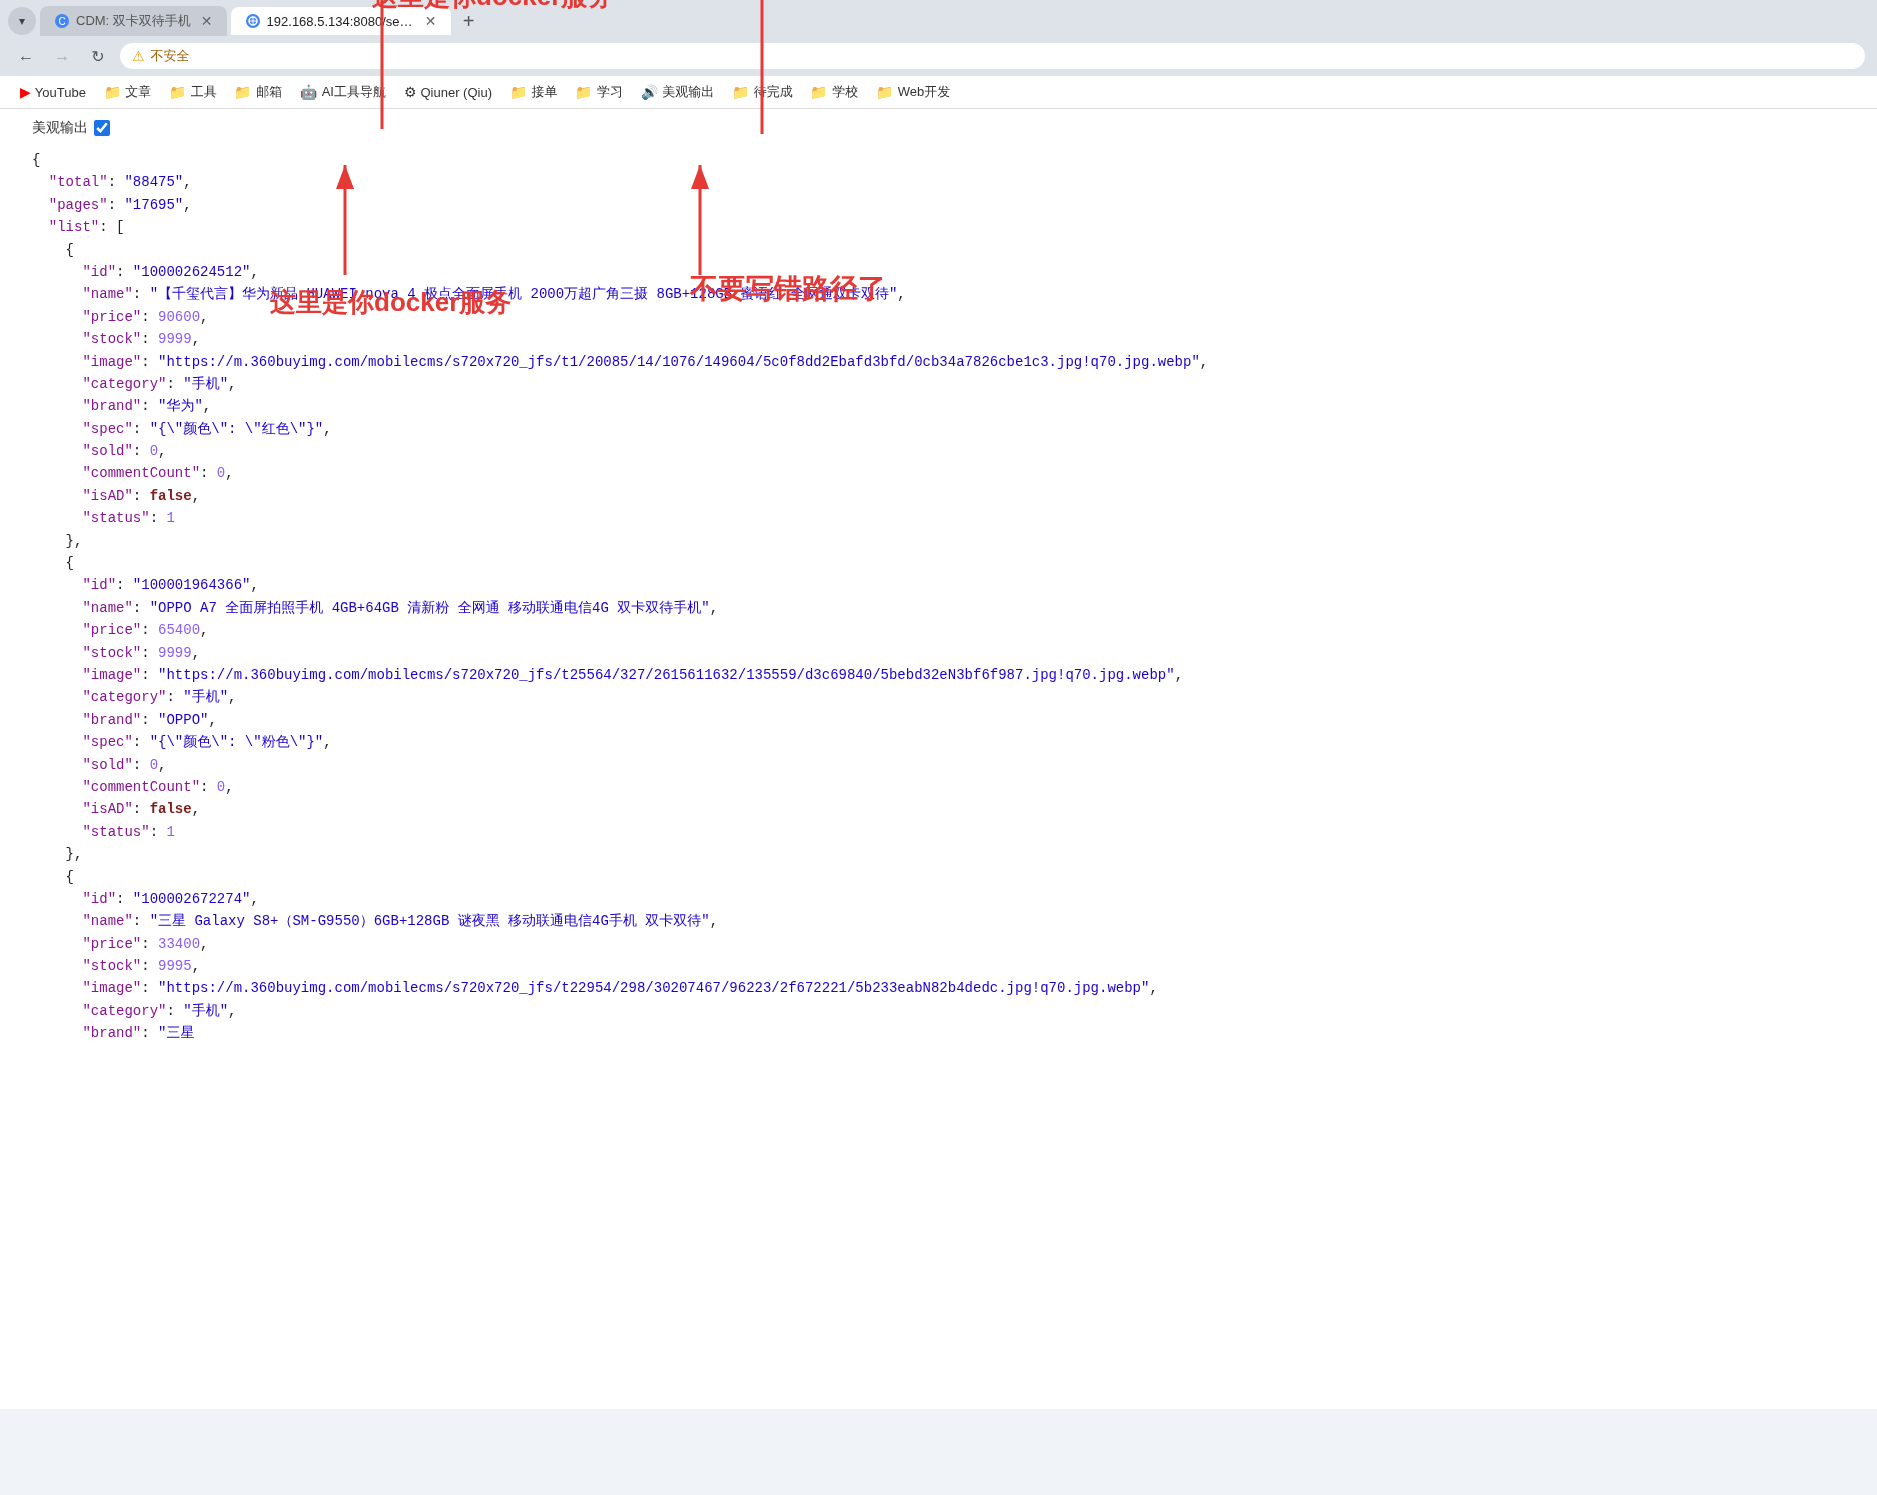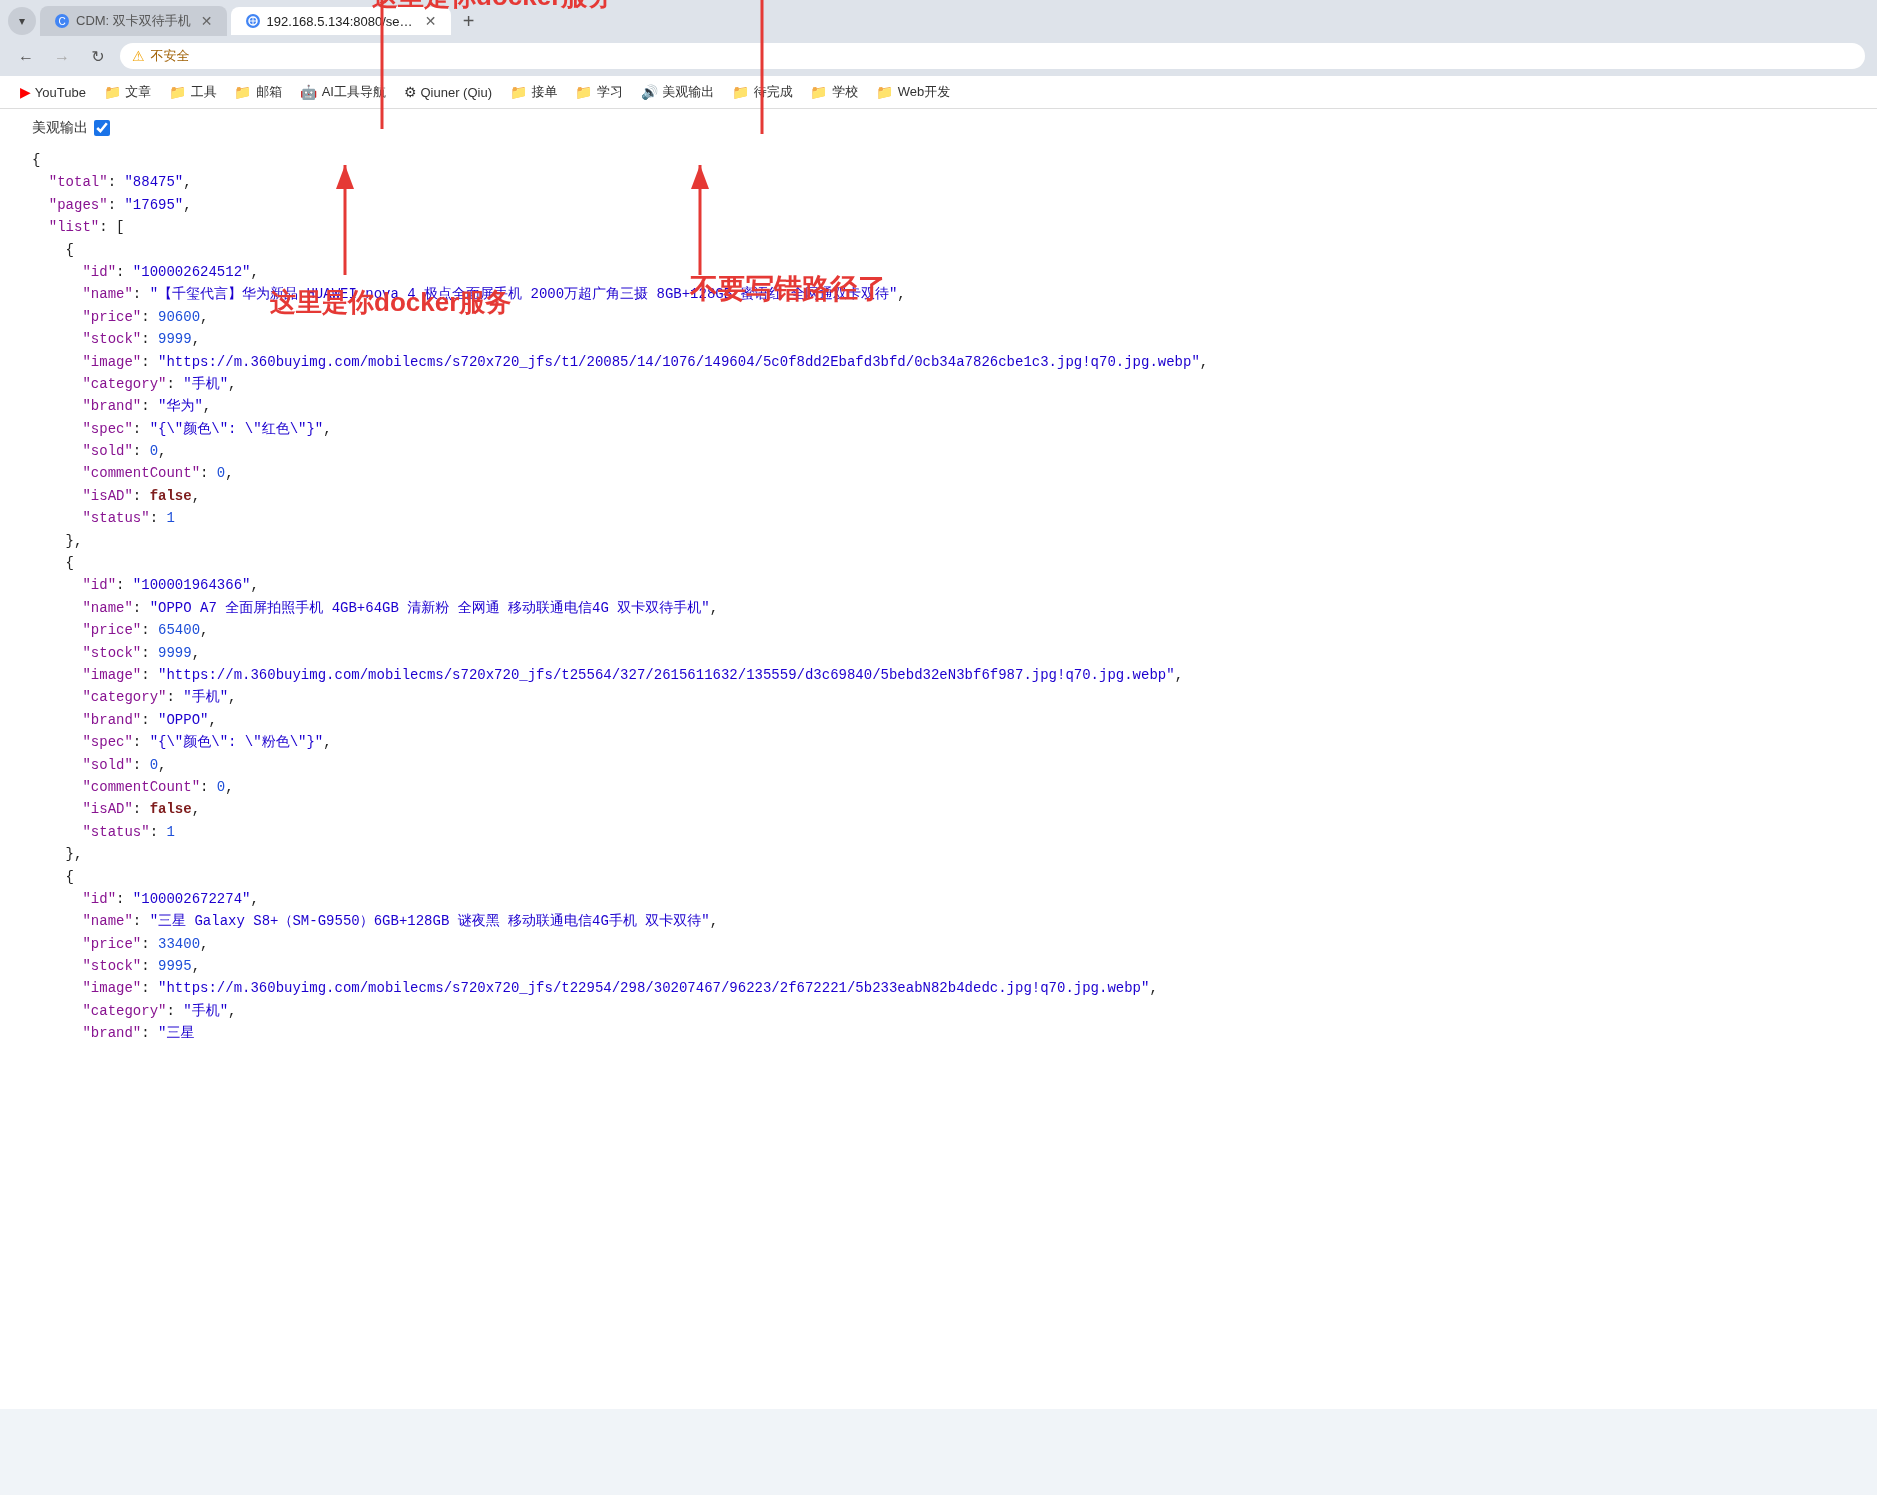--- a/index.html
+++ b/index.html
@@ -123,21 +123,21 @@
     .json-content {
       font-family: 'Courier New', Courier, monospace;
       font-size: 14px;
       line-height: 1.6;
       color: #222;
       white-space: pre-wrap;
       word-break: break-all;
     }
     .json-key { color: #881391; }
     .json-string { color: #1c00cf; }
-    .json-number { color: #1d4ed8; }
+    .json-number { color: #8b5cf6; }
     .json-bool { color: #7f1d1d; font-weight: bold; }
 
     .page-wrapper {
       position: relative;
     }
   </style>
 </head>
 <body>
 
 <div class="page-wrapper">

